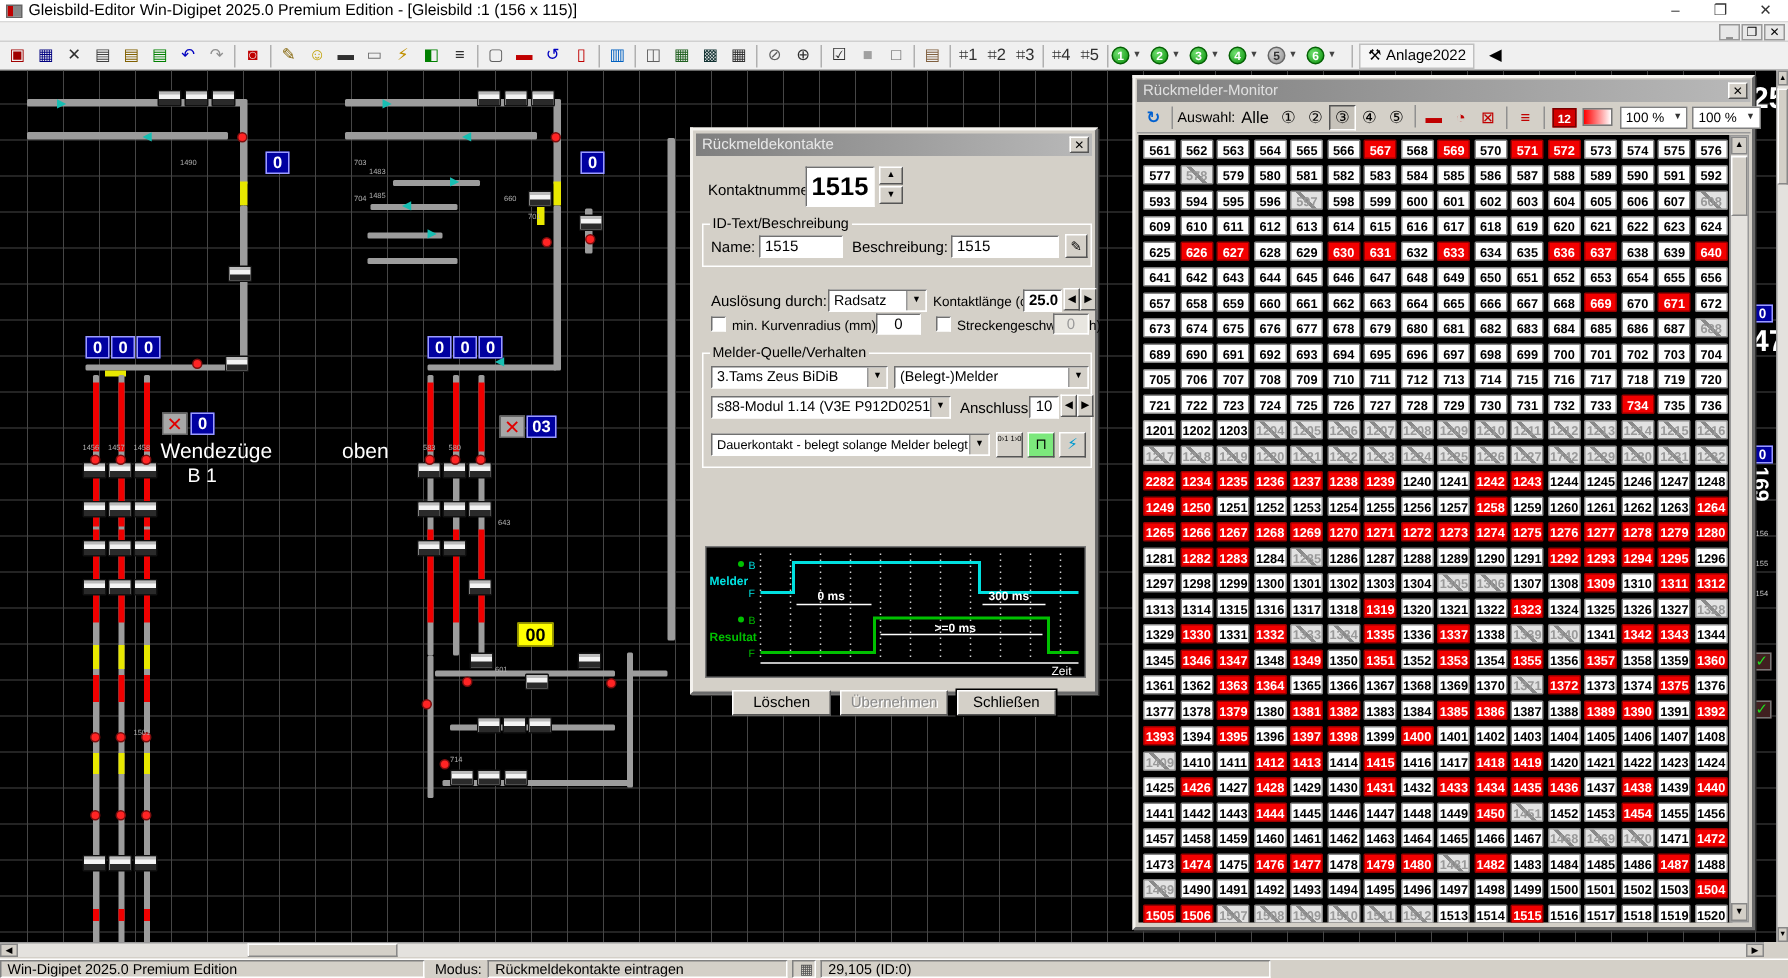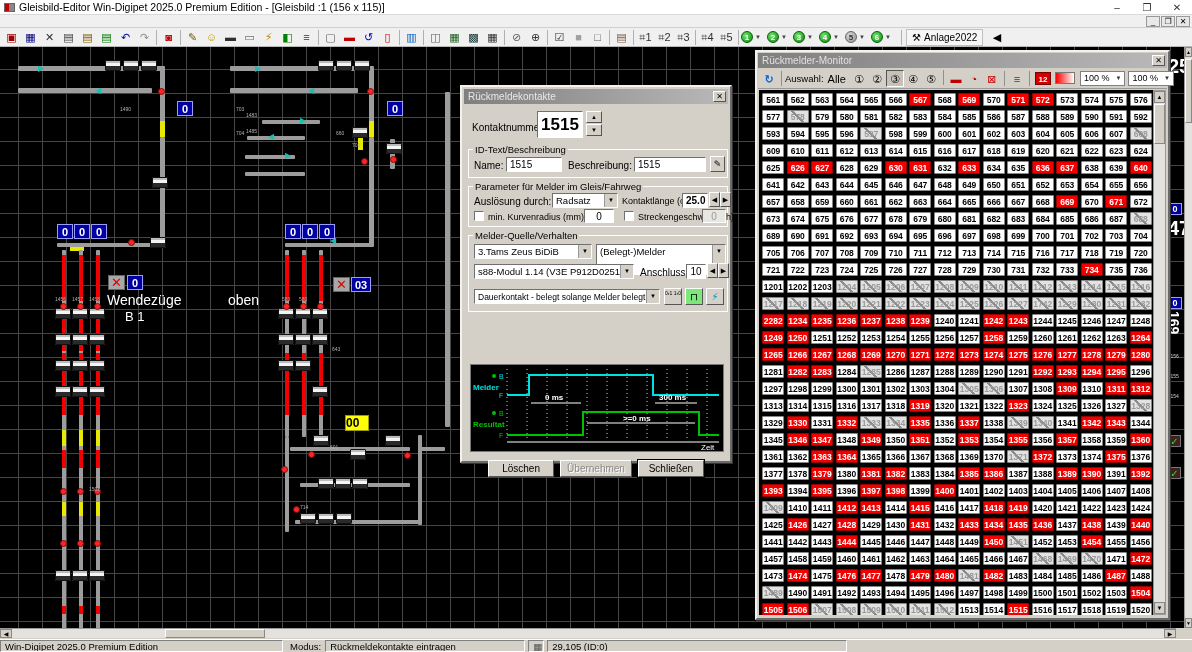--- a/index.html
+++ b/index.html
@@ -42,21 +42,21 @@
   .train{position:absolute;width:16px;height:11px;background:#f4f4f4;border:1px solid #111;
     border-radius:1px;box-shadow:inset 0 -4px 0 #2a2a2a,inset 0 2px 0 #bbb;}
   .dot{position:absolute;width:7px;height:7px;background:#ff2424;border-radius:50%;border:1px solid #7c0e0e;}
   .chev{position:absolute;color:#17beb2;font-size:8px;font-weight:bold;line-height:8px;}
   .cnt{position:absolute;background:#0000a0;color:#fff;font-weight:bold;font-size:11px;height:15px;
     line-height:14px;text-align:center;border:1px solid #9c9cff;}
   .cnt3{position:absolute;display:flex;gap:1px;}
   .cnt3 b{display:block;width:16px;height:15px;background:#0000a0;color:#fff;font-size:11px;
     line-height:14px;text-align:center;border:1px solid #9c9cff;}
   .ycnt{position:absolute;background:#ffff00;color:#000;border:1px solid #9c9c00;font-size:12px;
-    font-weight:bold;height:16px;line-height:14px;}
+    font-weight:bold;height:16px;line-height:14px;text-align:center;}
   .xicon{position:absolute;width:17px;height:15px;background:#a8a8a8;color:#e00000;font-weight:bold;
     font-size:13px;line-height:13px;text-align:center;border:1px solid #666;}
   .cvlabel{position:absolute;color:#fff;white-space:nowrap;}
   .tlabel{position:absolute;color:#b0b0b0;font-size:5px;line-height:5px;white-space:nowrap;}
   .strip{position:absolute;left:1168px;top:47px;width:16px;height:581px;}
   .strip .big{position:absolute;color:#fff;font-weight:bold;font-size:20px;left:0;}
   .strip .box{position:absolute;width:14px;height:12px;background:#0000a0;border:1px solid #9c9cff;
     color:#fff;font-size:9px;font-weight:bold;text-align:center;line-height:11px;left:0;}
   .strip .rot{position:absolute;color:#fff;font-weight:bold;font-size:14px;transform:rotate(90deg);
     transform-origin:left top;left:14px;}
@@ -463,23 +463,20 @@
 
     <fieldset style="left:4px;top:40px;width:260px;height:34px">
       <legend>ID-Text/Beschreibung</legend>
     </fieldset>
     <span class="lbl" style="left:10px;top:56px">Name:</span>
     <div class="tin" style="left:42px;top:53px;width:56px;height:15px">1515</div>
     <span class="lbl" style="left:104px;top:56px">Beschreibung:</span>
     <div class="tin" style="left:170px;top:53px;width:72px;height:15px">1515</div>
     <div class="sqbtn" style="left:246px;top:52px;width:15px;height:16px;font-size:9px">✎</div>
 
-    <fieldset style="left:4px;top:77px;width:260px;height:46px">
-      <legend>Parameter für Melder im Gleis/Fahrweg</legend>
-    </fieldset>
     <span class="lbl" style="left:10px;top:92px">Auslösung durch:</span>
     <div class="combo" style="left:88px;top:89px;width:66px;height:15px">
       <span>Radsatz</span><i>▼</i>
     </div>
     <span class="lbl" style="left:158px;top:92px;font-size:9px">Kontaktlänge (cm)</span>
     <div class="tin" style="left:218px;top:89px;width:26px;height:15px;font-weight:bold">25.0</div>
     <div class="arrbtn" style="left:245px;top:88px">
       <b>◀</b>
         <b>▶</b>
     </div>
@@ -489,21 +486,21 @@
     <span class="chk" style="left:160px;top:107px"></span>
     <span class="lbl" style="left:174px;top:108px;font-size:9px">Streckengeschw. (km/h)</span>
     <div class="tin" style="left:238px;top:105px;width:24px;height:14px;text-align:center;color:#999;background:#e8e6e0">0</div>
 
     <fieldset style="left:4px;top:126px;width:260px;height:82px">
       <legend>Melder-Quelle/Verhalten</legend>
     </fieldset>
     <div class="combo" style="left:10px;top:140px;width:118px;height:15px">
       <span>3.Tams Zeus BiDiB</span><i>▼</i>
     </div>
-    <div class="combo" style="left:132px;top:140px;width:130px;height:31px">
+    <div class="combo" style="left:132px;top:140px;width:130px;height:15px">
       <span>(Belegt-)Melder</span><i>▼</i>
     </div>
     <div class="combo" style="left:10px;top:160px;width:160px;height:15px">
       <span>s88-Modul 1.14 (V3E P912D0251)</span><i>▼</i>
     </div>
     <span class="lbl" style="left:176px;top:163px">Anschluss:</span>
     <div class="tin" style="left:222px;top:160px;width:20px;height:15px;text-align:center">10</div>
     <div class="arrbtn" style="left:243px;top:159px">
       <b>◀</b>
         <b>▶</b>

